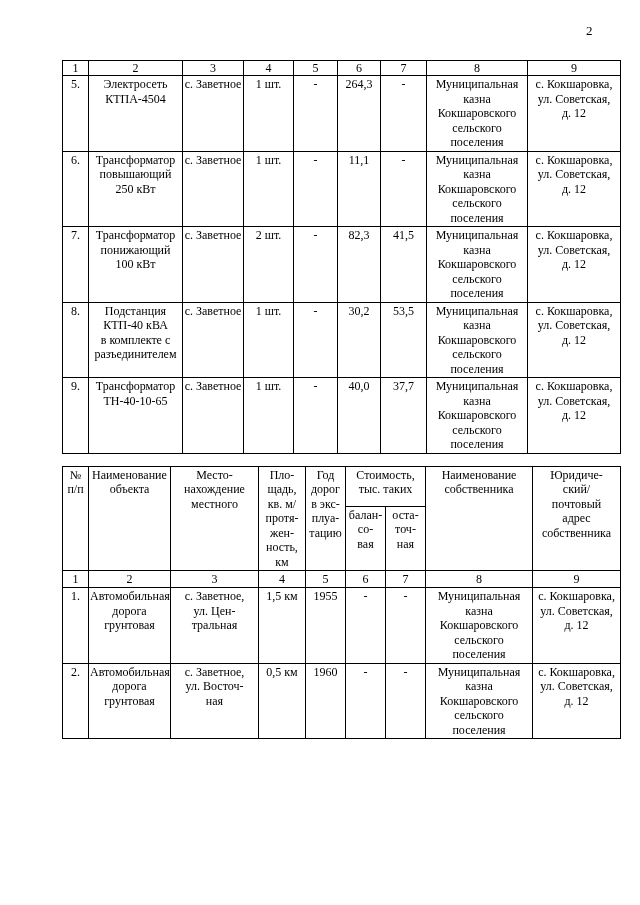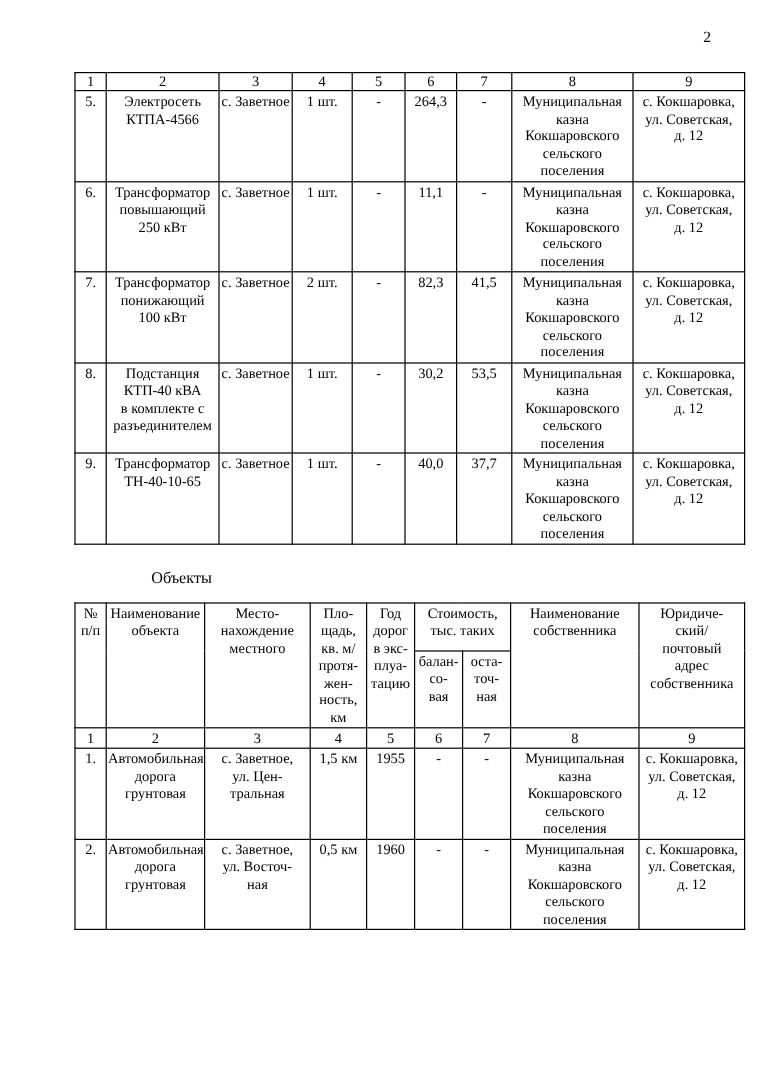--- a/index.html
+++ b/index.html
@@ -86,21 +86,21 @@
         <td>4</td>
         <td>5</td>
         <td>6</td>
         <td>7</td>
         <td>8</td>
         <td>9</td>
       </tr>
       <tr class="datarow">
         <td>5.</td>
         <td>Электросеть
-КТПА-4566</td>
+КТПА-4504</td>
         <td class="oneline">с. Заветное</td>
         <td class="vmid">1 шт.</td>
         <td class="vmid">-</td>
         <td class="vmid">264,3</td>
         <td class="vmid">-</td>
         <td>Муниципальная
 казна
 Кокшаровского
 сельского
 поселения</td>
@@ -181,21 +181,20 @@
 сельского
 поселения</td>
         <td>с. Кокшаровка,
 ул. Советская,
 д. 12</td>
       </tr>
     </tbody>
   </table>
 
 
-  <div class="section-subheading">Объекты</div>
 
   <table class="doc-table" id="table2">
     <colgroup>
       <col style="width:26px">
         <col style="width:82px">
         <col style="width:88px">
       <col style="width:47px">
         <col style="width:40px">
         <col style="width:40px">
       <col style="width:40px">

